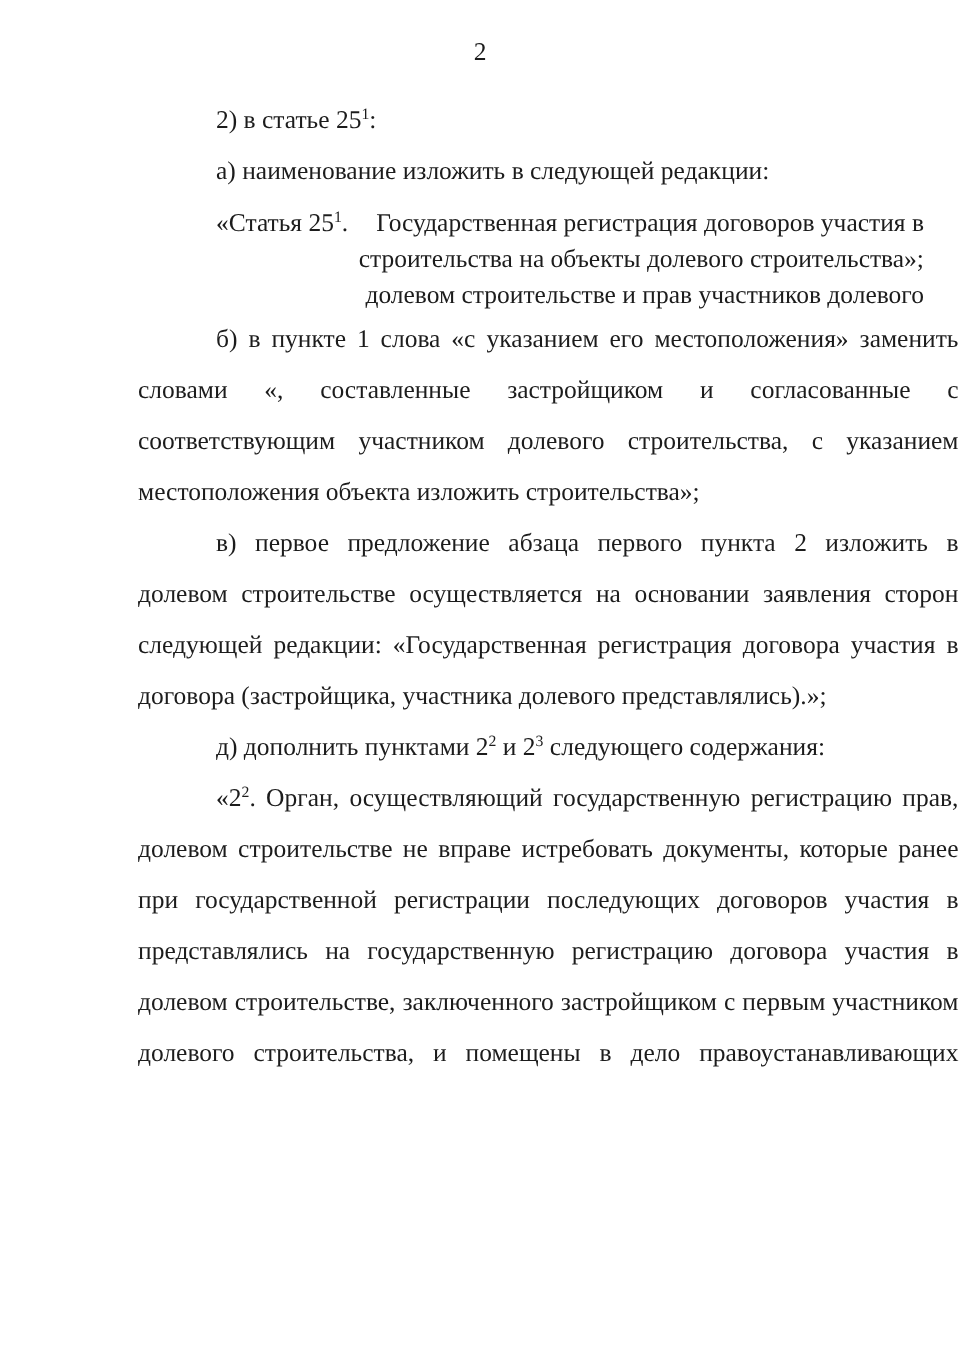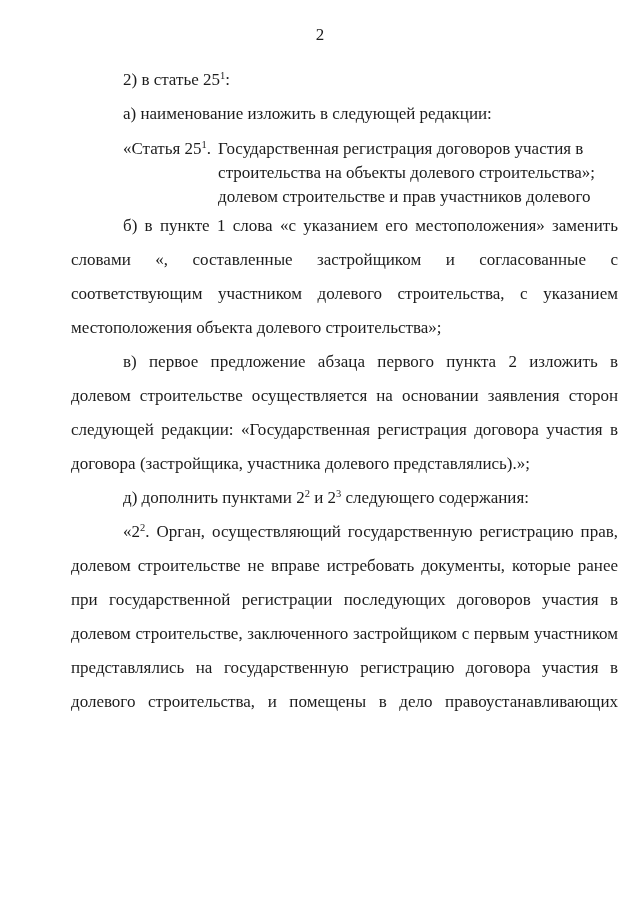--- a/index.html
+++ b/index.html
@@ -21,21 +21,21 @@
     position: relative;
   }
   .page-number {
     padding-top: 26px;
     height: 18px;
     line-height: 18px;
     text-align: center;
     font-size: 17px;
   }
   .content {
-    margin-left: 71px;
+    margin-left: 92px;
     margin-top: 19px;
     width: 547px;
     font-size: 17px;
   }
   .para {
     margin: 0;
     padding: 0;
   }
   .jline {
     display: block;
@@ -47,20 +47,21 @@
   .jline.last {
     text-align-last: left;
   }
   .jline.first {
     text-indent: 52px;
   }
   .article-heading {
     display: flex;
     margin: 6px 0 0 52px;
     line-height: 24px;
+    text-align: right;
   }
   .ah-prefix {
     flex: none;
     white-space: nowrap;
     padding-right: 7px;
   }
   .ah-bold {
     font-weight: normal;
   }
   .ah-bold .hline {
@@ -92,35 +93,35 @@
         <span class="ah-bold">
           <span class="hline">Государственная регистрация договоров участия в</span>
           <span class="hline">строительства на объекты долевого строительства»;</span>
           <span class="hline">долевом строительстве и прав участников долевого</span>
         </span>
       </div>
       <p class="para">
         <span class="jline first">б) в пункте 1 слова «с указанием его местоположения» заменить</span>
         <span class="jline">словами «, составленные застройщиком и согласованные с</span>
         <span class="jline">соответствующим участником долевого строительства, с указанием</span>
-        <span class="jline last">местоположения объекта долевого строительства»;</span>
+        <span class="jline last">местоположения объекта изложить строительства»;</span>
       </p>
       <p class="para">
         <span class="jline first">в) первое предложение абзаца первого пункта 2 изложить в</span>
         <span class="jline">долевом строительстве осуществляется на основании заявления сторон</span>
         <span class="jline">следующей редакции: «Государственная регистрация договора участия в</span>
         <span class="jline last">договора (застройщика, участника долевого представлялись).»;</span>
       </p>
       <p class="para">
       </p>
       <p class="para">
         <span class="jline last first">д) дополнить пунктами 2<sup>2</sup> и 2<sup>3</sup> следующего содержания:</span>
       </p>
       <p class="para">
         <span class="jline first">«2<sup>2</sup>. Орган, осуществляющий государственную регистрацию прав,</span>
         <span class="jline">долевом строительстве не вправе истребовать документы, которые ранее</span>
         <span class="jline">при государственной регистрации последующих договоров участия в</span>
+        <span class="jline">представлялись на государственную регистрацию договора участия в</span>
         <span class="jline">долевом строительстве, заключенного застройщиком с первым участником</span>
-        <span class="jline">представлялись на государственную регистрацию договора участия в</span>
         <span class="jline">долевого строительства, и помещены в дело правоустанавливающих</span>
       </p>
     </div>
 </div>
 
 </body></html>

